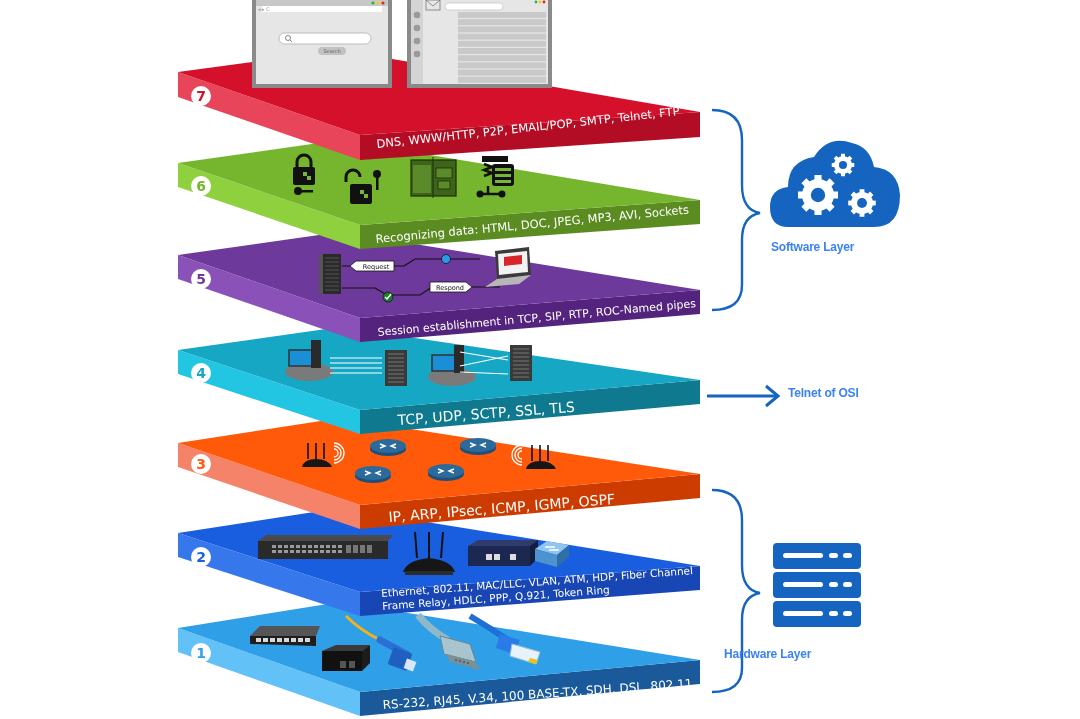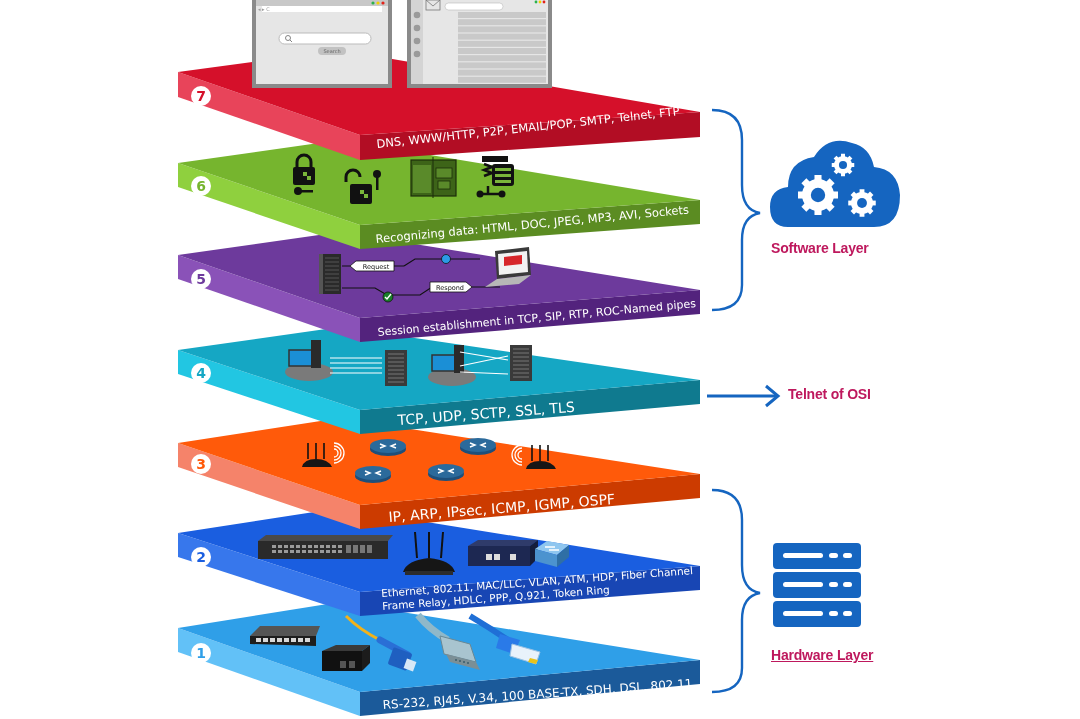--- a/index.html
+++ b/index.html
@@ -1,19 +1,19 @@
 <!DOCTYPE html>
 <html><head>
 <meta charset="utf-8">
 <style>
   html,body{margin:0;padding:0;background:#ffffff;}
   body{width:1080px;height:719px;position:relative;overflow:hidden;font-family:"DejaVu Sans",sans-serif;}
   #stage{position:absolute;left:0;top:0;width:1080px;height:719px;}
   svg text{font-family:"DejaVu Sans",sans-serif;}
-  .side-label{position:absolute;font-family:"Liberation Sans",sans-serif;font-weight:bold;color:#be185d;font-size:14px;letter-spacing:-0.2px;white-space:nowrap;}
+  .side-label{position:absolute;font-family:"Liberation Sans",sans-serif;font-weight:bold;color:#3b82f6;font-size:12px;letter-spacing:-0.2px;white-space:nowrap;}
 </style>
 </head>
 <body>
 
 <svg id="stage" viewBox="0 0 1080 719" xmlns="http://www.w3.org/2000/svg">
   <g id="layers">
       <g>
         <polygon points="178,628 360,692 360,716 178,652" fill="#62c1f7"></polygon>
         <polygon points="360,692 700,660 700,684 360,716" fill="#1b5a9a"></polygon>
         <polygon points="178,628 340,602 700,660 360,692" fill="#2f9fe8"></polygon>
@@ -435,13 +435,13 @@
         <rect x="0" y="58" width="88" height="26" rx="4" fill="#1565c0"></rect>
         <rect x="10" y="68" width="40" height="5" rx="2.5" fill="#fff"></rect>
         <rect x="56" y="68" width="9" height="5" rx="2.5" fill="#fff"></rect>
         <rect x="70" y="68" width="9" height="5" rx="2.5" fill="#fff"></rect>
       </g>
   </g>
 </svg>
 
 <div class="side-label" style="left:771px;top:240px;">Software Layer</div>
 <div class="side-label" style="left:788px;top:386px;">Telnet of OSI</div>
-<div class="side-label" style="left:771px;top:647px;text-decoration:underline;">Hardware Layer</div>
+<div class="side-label" style="left:724px;top:647px;">Hardware Layer</div>
 
 </body></html>

